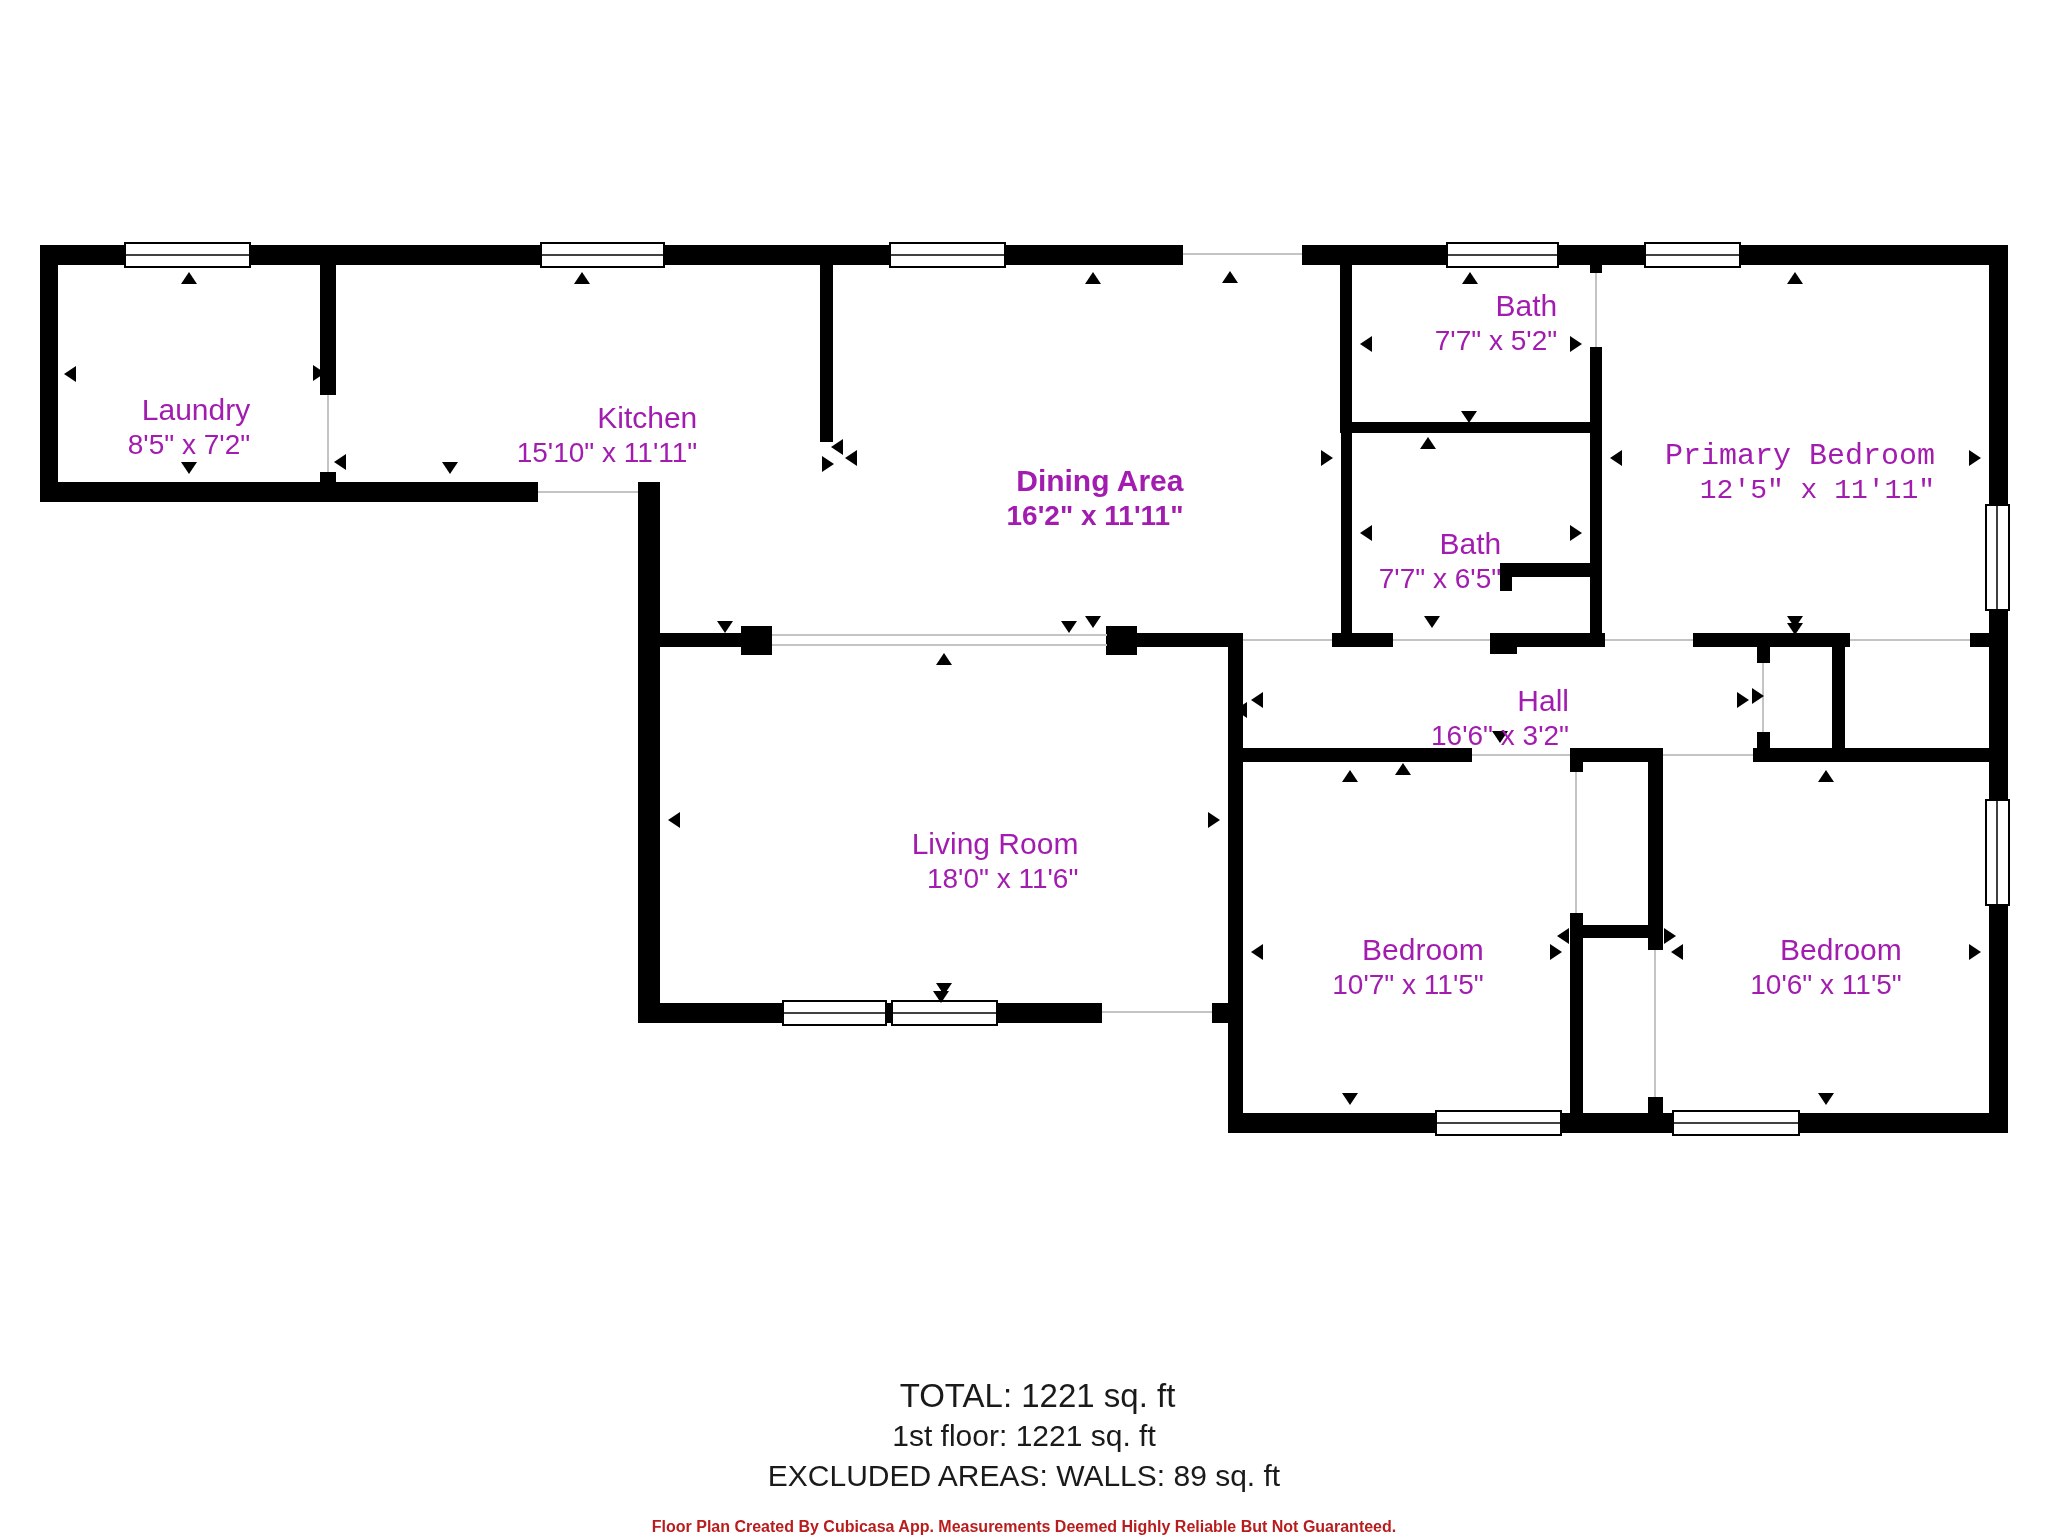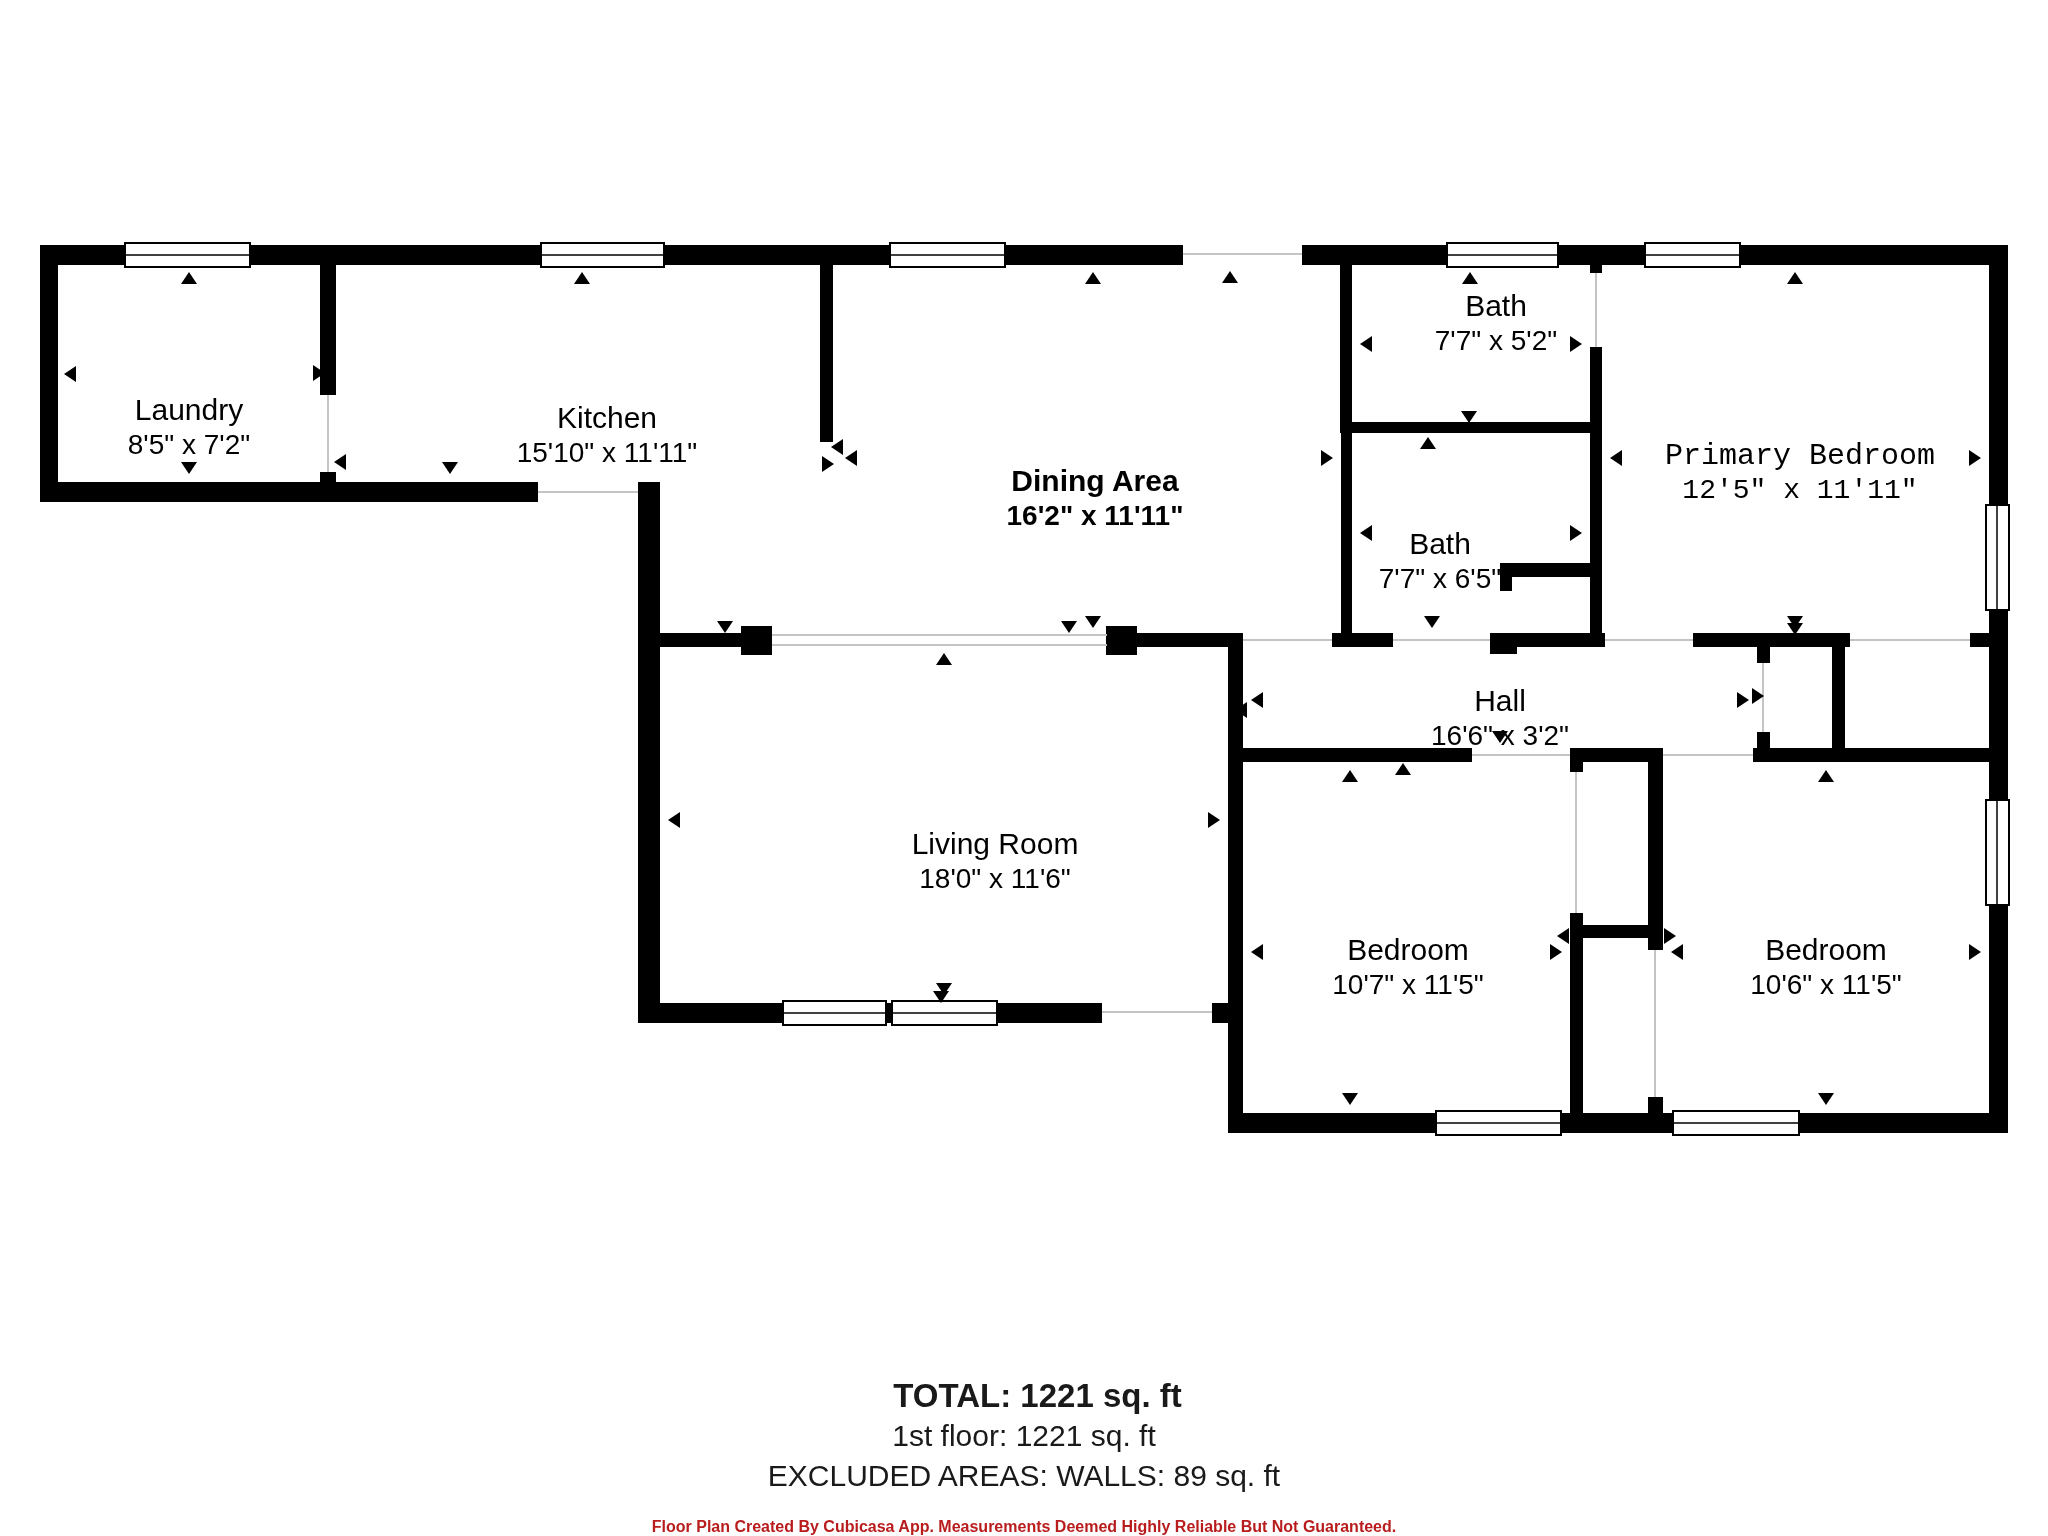--- a/index.html
+++ b/index.html
@@ -6,26 +6,26 @@
   #stage{position:relative;width:2048px;height:1536px;background:#ffffff;overflow:hidden;
          font-family:"Liberation Sans","DejaVu Sans",sans-serif;}
   #plan-svg{position:absolute;left:0;top:0;}
   .wall{fill:#000000;}
   .post{fill:#000000;}
   .win{fill:#ffffff;stroke:#000000;stroke-width:2;}
   .winline{stroke:#000000;stroke-width:1.5;}
   .whiteout{fill:#ffffff;}
   .op{stroke:#c4c4c4;stroke-width:2;fill:none;}
   .tick{fill:#000000;}
-  .room-label{position:absolute;transform:translate(-50%,-50%);text-align:center;
-              color:#000000;white-space:nowrap;line-height:1.08;}
+  .room-label{position:absolute;transform:translate(-50%,-50%);text-align:right;
+              color:#a21caf;white-space:nowrap;line-height:1.08;}
   .room-name{display:block;font-size:30px;}
   .room-dims{display:block;font-size:28px;margin-top:4px;}
   #summary{position:absolute;left:0;top:1376px;width:2048px;text-align:center;color:#1a1a1a;}
-  .sum-total{font-size:33px;font-weight:bold;line-height:40px;padding-left:27px;}
+  .sum-total{font-size:33px;font-weight:normal;line-height:40px;padding-left:27px;}
   .sum-line{font-size:30px;line-height:40px;}
   .footer-note{font-size:16px;font-weight:600;margin-top:22px;color:#b91c1c;}
 </style>
 </head>
 <body>
 
 <div id="stage">
 
   <svg id="plan-svg" width="2048" height="1536" viewBox="0 0 2048 1536" xmlns="http://www.w3.org/2000/svg">
 

